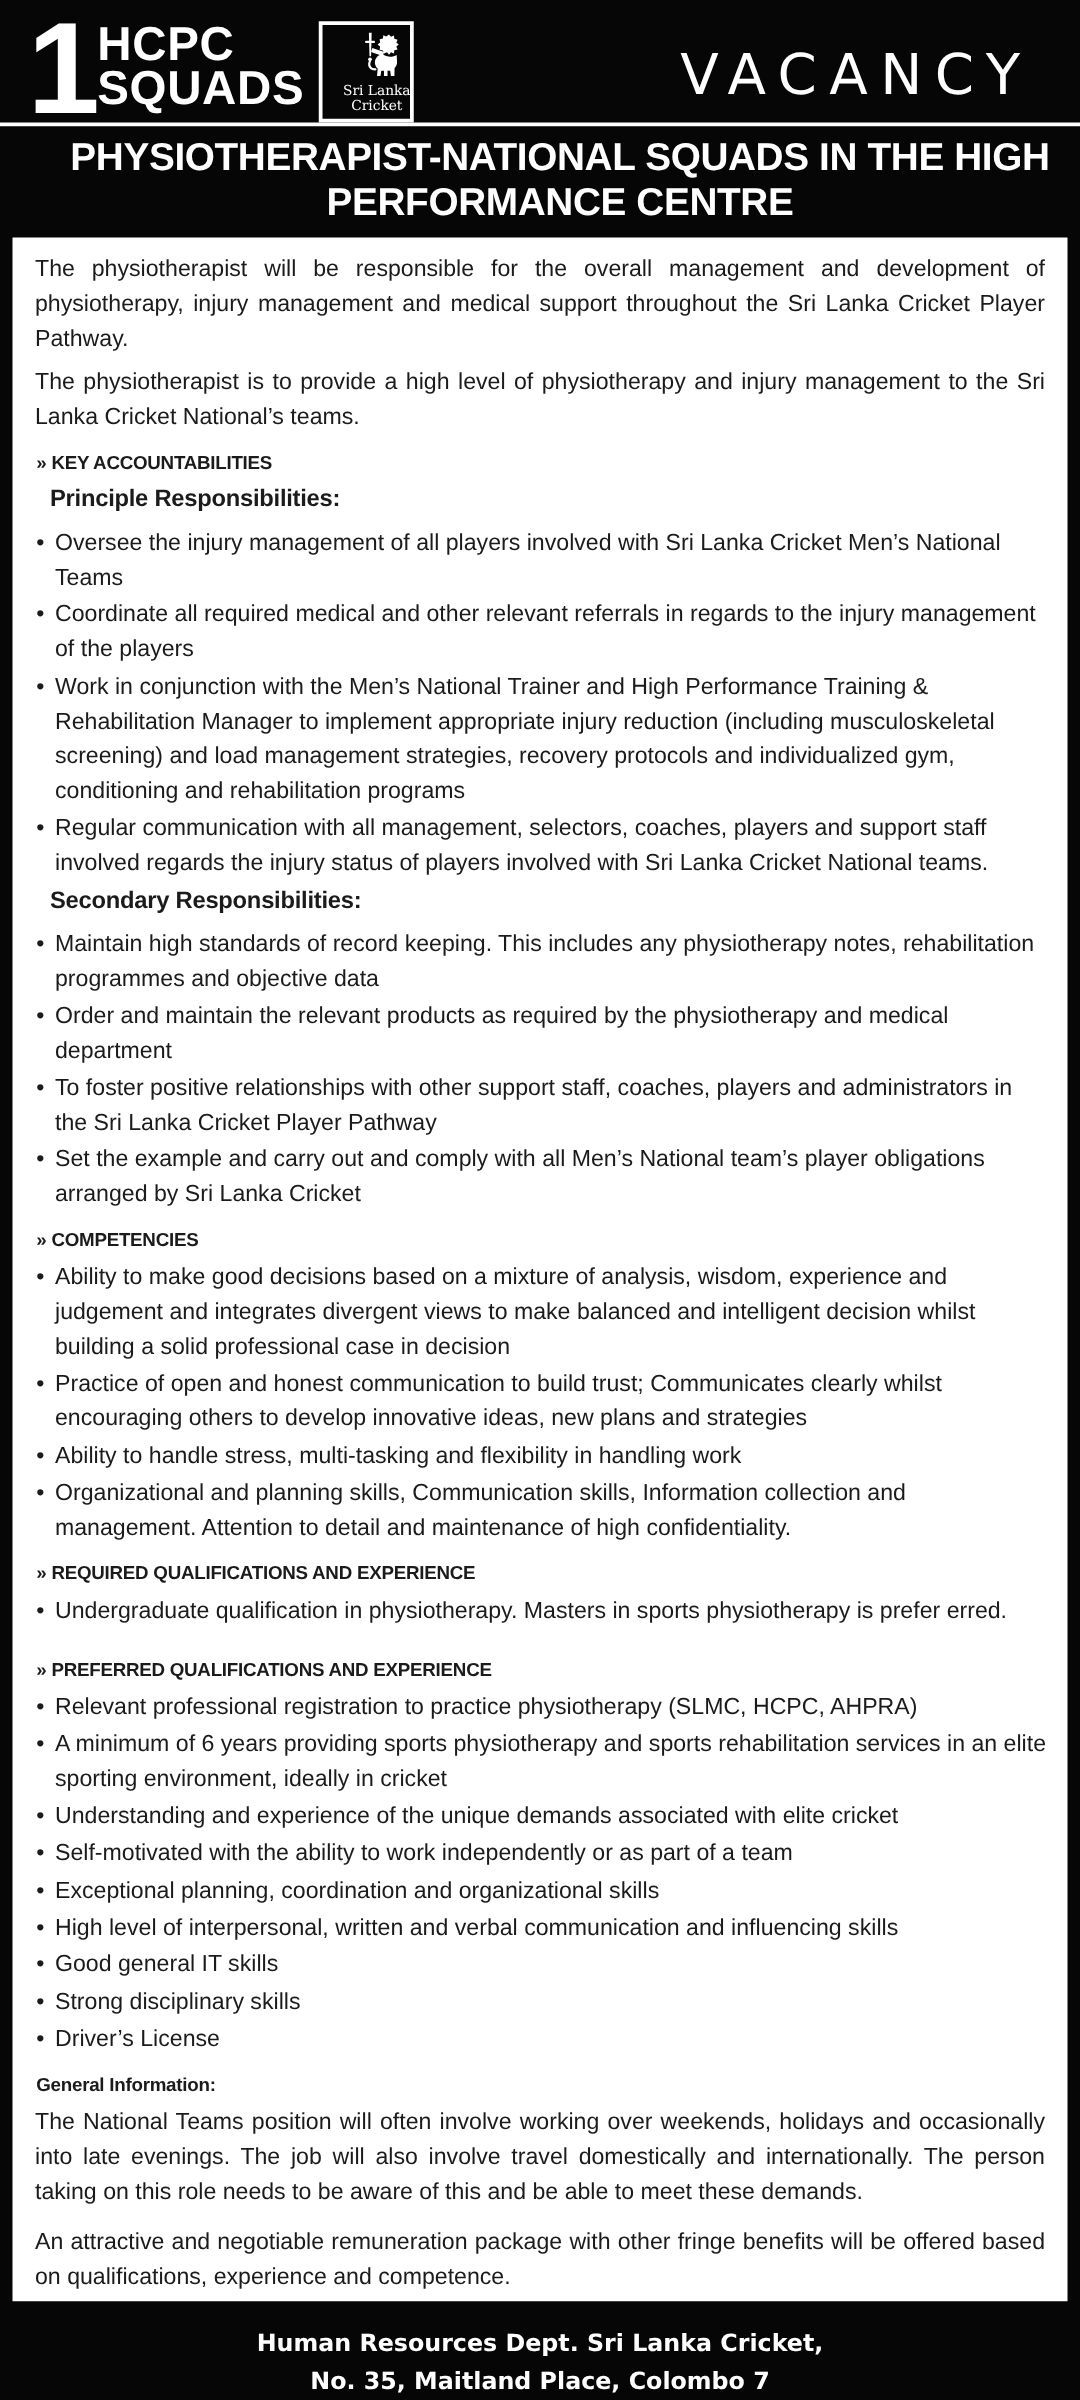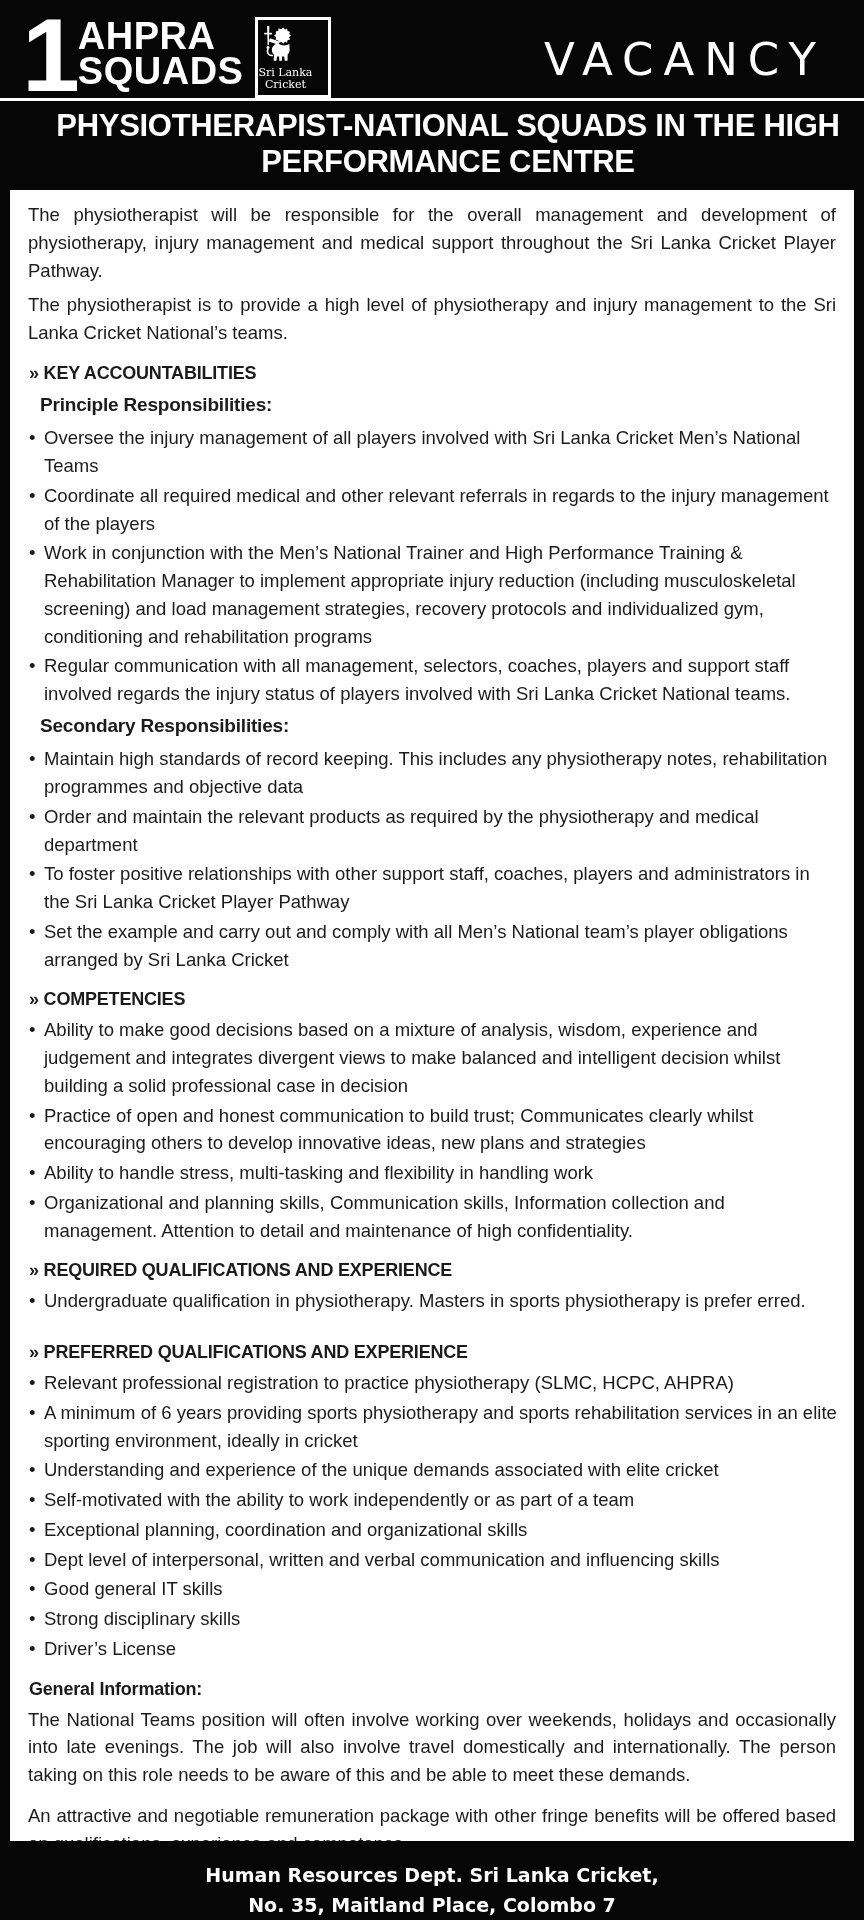--- a/index.html
+++ b/index.html
@@ -24,21 +24,21 @@
     color:#fff; font-weight: bold; font-size: 104px; line-height: 0.78;
     letter-spacing: -4px; margin-top: 2px;
   }
   .brand-words { display:flex; flex-direction:column; margin-left: 2px; margin-top: 6px; }
   .brand-words span {
     color:#fff; font-weight: bold; font-size: 38px; line-height: 0.93; letter-spacing: 0.5px;
   }
   .crest {
     width: 76px; height: 81px; border: 3px solid #fff;
     margin-left: 12px; margin-top: 4px;
-    display:flex; flex-direction:column; align-items:flex-start; justify-content:flex-start;
+    display:flex; flex-direction:column; align-items:flex-end; justify-content:flex-start;
     padding-top: 4px;
   }
   .crest svg { width: 42px; height: 42px; display:block; }
   .crest-text {
     color:#fff; font-family:"DejaVu Serif", serif; font-size: 11px;
     line-height: 1.05; text-align:center; margin-top: 1px;
   }
   .vacancy {
     color:#fff; font-family:"DejaVu Sans", sans-serif;
     font-weight: normal; font-size: 45px; letter-spacing: 10px;
@@ -57,21 +57,21 @@
     height: 1920px;
     background: #fff;
     color: #1b1b1b;
     padding: 11px 12px 0 10px;
     font-size: 18.5px; line-height: 1.5;
     overflow: hidden;
   }
   .para { text-align: justify; margin: 0 6px 7px 8px; }
   .para.gap-after { margin-bottom: 13px; }
   .sec-heading {
-    font-weight: bold; font-size: 18px; margin: 13px 0 3px 9px; letter-spacing: -0.2px;
+    font-weight: bold; font-size: 15px; margin: 13px 0 3px 9px; letter-spacing: -0.2px;
   }
   .sub-heading {
     font-weight: bold; font-size: 19px; margin: 4px 0 5px 20px; letter-spacing: -0.2px;
   }
   ul.bullets { list-style: none; margin: 0 2px 0 2px; }
   ul.bullets li { position: relative; padding-left: 22px; margin-bottom: 2px; }
   ul.bullets li::before { content:"\2022"; position:absolute; left: 7px; top: 0; }
   
   .footer {
     flex: 1;
@@ -83,21 +83,21 @@
 </style>
 </head>
 <body>
 
 <div class="page">
 
   <div class="header-row">
     <div class="brand">
       <div class="one-glyph">1</div>
       <div class="brand-words">
-        <span>AHPRA</span>
+        <span>HCPC</span>
         <span>SQUADS</span>
       </div>
       <div class="crest">
         <svg viewBox="0 0 60 60" fill="#ffffff" aria-hidden="true">
           <path d="M13 3 l3.2 0 -0.7 27 -1.8 0 Z"></path>
           <rect x="8.6" y="12.4" width="11.5" height="2.5" rx="1.2"></rect>
           <circle cx="14.3" cy="33.5" r="2.1"></circle>
           <path d="M17 20.5 l13.5 4.5 -1.6 4.6 -13.5 -4.5 Z"></path>
           <path d="M36 5 l2.3 2.8 3.3-1.4 0.5 3.7 3.7 0.9 -1.4 3.3 2.8 2.3 -2.8 2.3 1.4 3.3 -3.7 0.9 -0.5 3.7 -3.3-1.4 -2.3 2.8 -2.3-2.8 -3.3 1.4 -1.4-3.3 -3.7-0.9 0.5-3.7 -2.8-2.3 2.8-2.3 -0.5-3.7 3.7-0.9 0.5-3.7 3.3 1.4 Z"></path>
           <path d="M28.5 27.5 c-5.5 1.2 -8.8 5.2 -8.6 10 0.1 2.8 1.3 5 3.2 6.6 l-0.8 8.4 4 0 0.9-6 3 0 0.1 6 4 0 0-6 3 0 0.9 6 4 0 0.2-9 c1.9-1.8 2.9-4.1 2.8-6.8 l-0.4-8.2 c-4.6 2.8 -10.8 3 -16.3-1 Z"></path>
@@ -154,21 +154,21 @@
       <li>Undergraduate qualification in physiotherapy. Masters in sports physiotherapy is prefer erred.</li>
     </ul>
 
     <div class="sec-heading" style="margin-top:24px">» PREFERRED QUALIFICATIONS AND EXPERIENCE</div>
     <ul class="bullets">
       <li>Relevant professional registration to practice physiotherapy (SLMC, HCPC, AHPRA)</li>
       <li>A minimum of 6 years providing sports physiotherapy and sports rehabilitation services in an elite sporting environment, ideally in cricket</li>
       <li>Understanding and experience of the unique demands associated with elite cricket</li>
       <li>Self-motivated with the ability to work independently or as part of a team</li>
       <li>Exceptional planning, coordination and organizational skills</li>
-      <li>Dept level of interpersonal, written and verbal communication and influencing skills</li>
+      <li>High level of interpersonal, written and verbal communication and influencing skills</li>
       <li>Good general IT skills</li>
       <li>Strong disciplinary skills</li>
       <li>Driver’s License</li>
     </ul>
 
     <div class="sec-heading">General Information:</div>
     <p class="para gap-after">The National Teams position will often involve working over weekends, holidays and occasionally into late evenings. The job will also involve travel domestically and internationally. The person taking on this role needs to be aware of this and be able to meet these demands.</p>
     <p class="para gap-after">An attractive and negotiable remuneration package with other fringe benefits will be offered based on qualifications, experience and competence.</p>
 
   </div>

